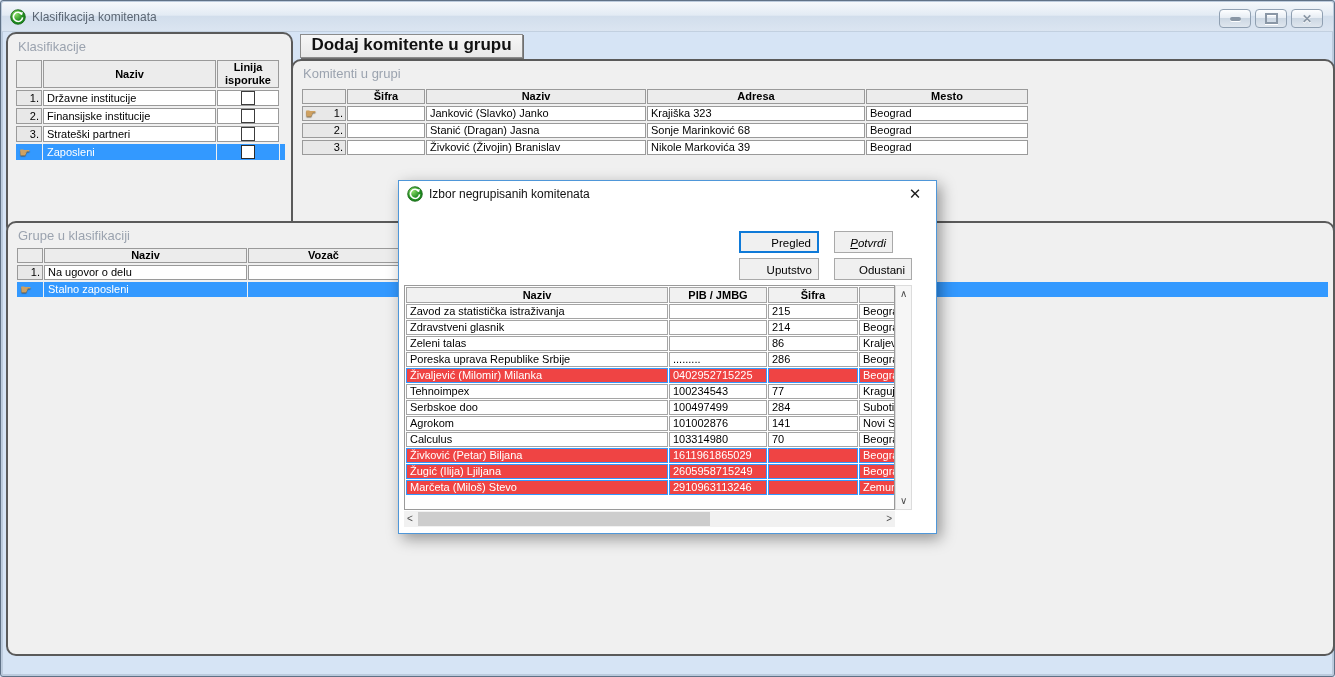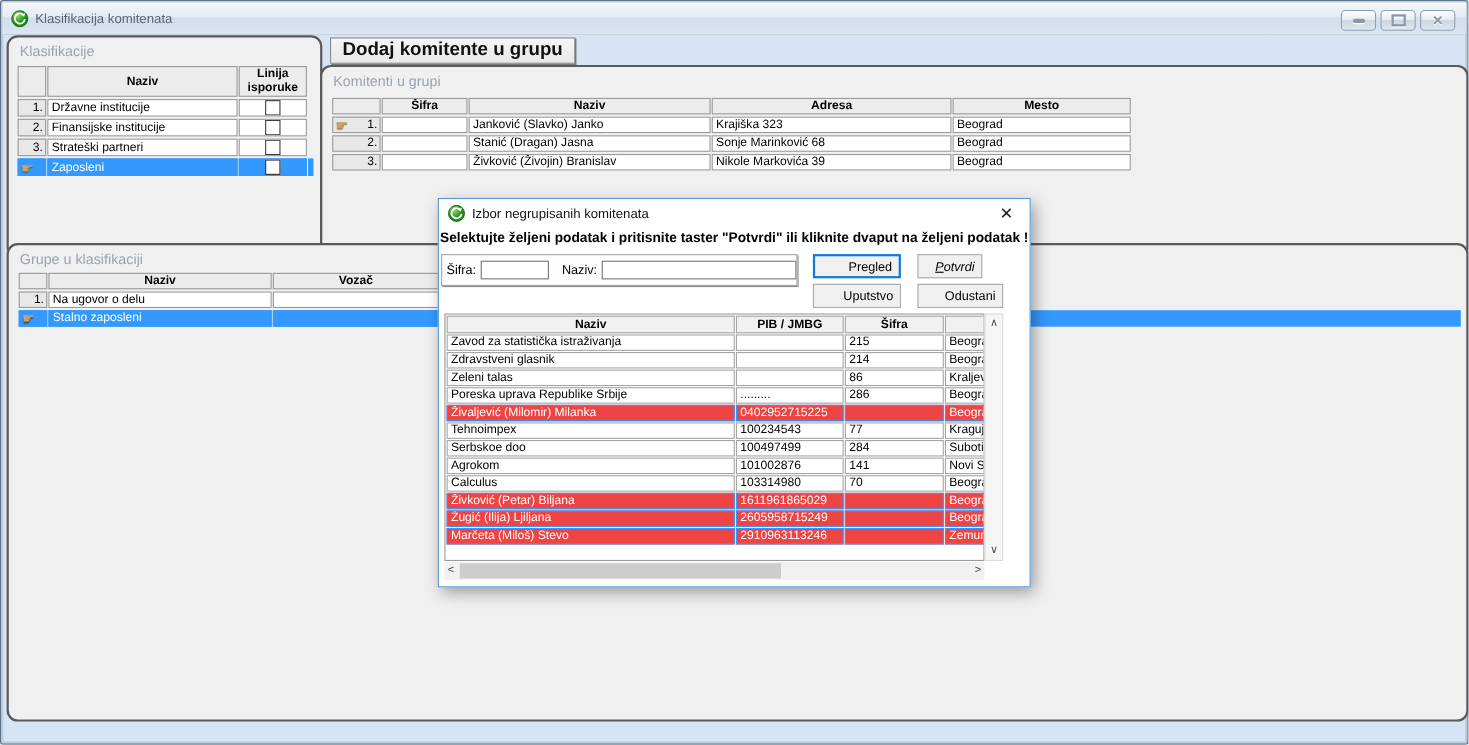--- a/index.html
+++ b/index.html
@@ -264,28 +264,21 @@
         </defs>
       <circle cx="8" cy="8" r="7.3" fill="url(#g2)" stroke="#116111" stroke-width="0.8"></circle>
       <path d="M11.8 5.2 A4.6 4.6 0 1 0 12.6 8.4" fill="none" stroke="#fff" stroke-width="1.6"></path>
       <path d="M12.8 2.8 L12.1 6.2 L9.2 4.6 Z" fill="#fff"></path>
     </svg>
     <span class="dlg-title">Izbor negrupisanih komitenata</span>
     <div class="dlg-close">
         <span>✕</span>
       </div>
   </div>
-  <div class="dlg-instruction">Selektujte željeni podatak i pritisnite taster "Potvrdi" ili kliknite dvaput na željeni podatak !</div>
-
-  <div class="filter-frame">
-    <span class="f-label">Šifra:</span>
-    <input id="inp-sifra" class="f-input" value="" style="">
-    <span class="f-label" style="margin-left:12px;">Naziv:</span>
-    <input id="inp-naziv" class="f-input" value="" style="">
-  </div>
+
 
   <button class="dlg-btn default" style="left:340px;top:50px;">Pregled</button>
   <button class="dlg-btn" style="left:435px;top:50px;width:59px;font-style:italic;"><u>P</u>otvrdi</button>
   <button class="dlg-btn" style="left:340px;top:77px;">Uputstvo</button>
   <button class="dlg-btn" style="left:435px;top:77px;width:78px;">Odustani</button>
 
   <div class="tbl-viewport">
     <table class="dgrid">
       <colgroup>
           <col style="width:262px">

